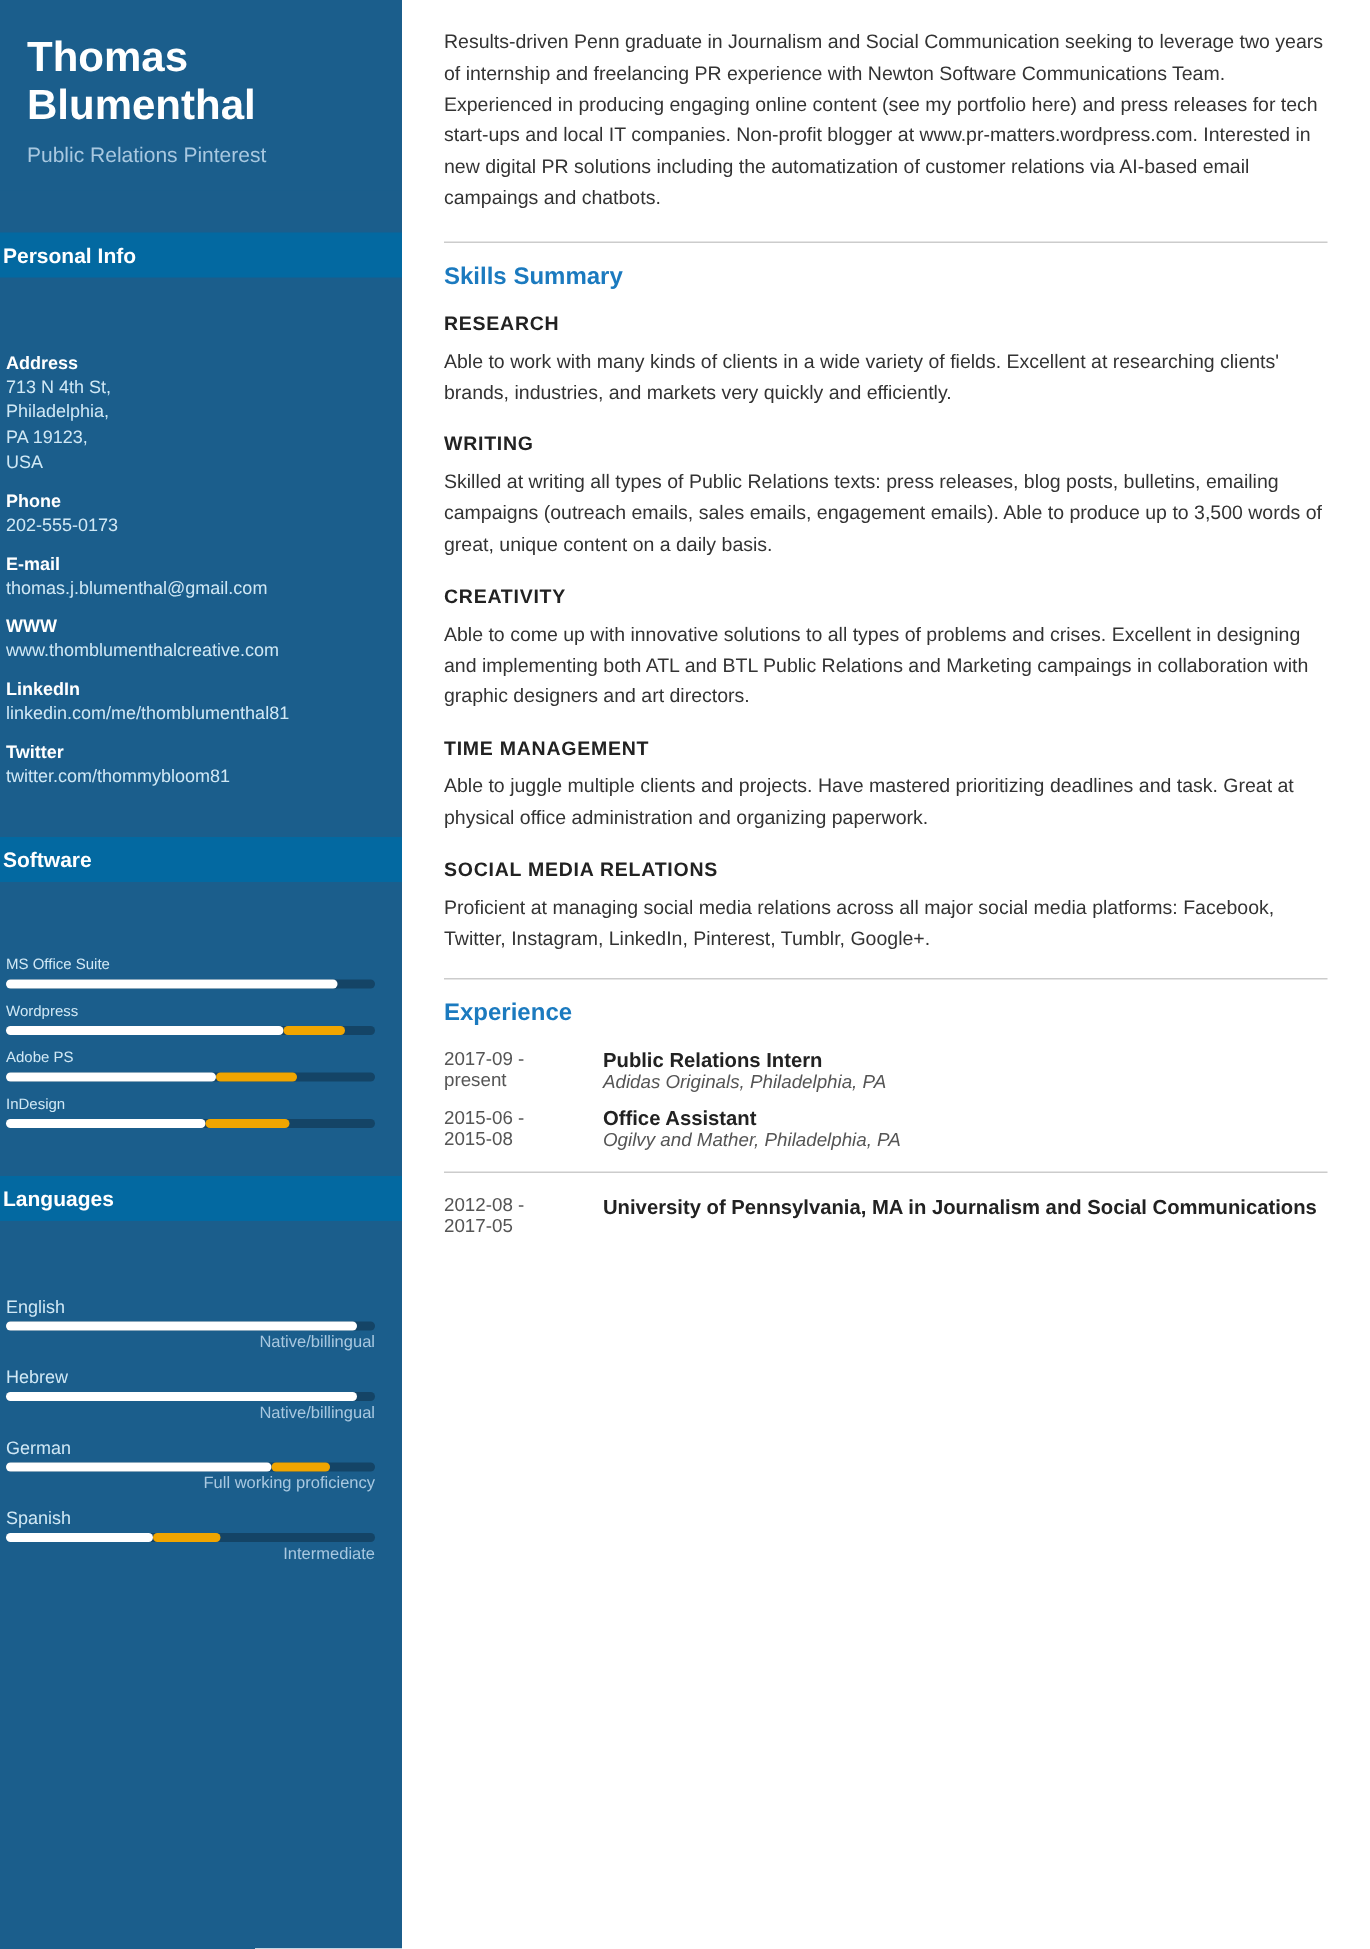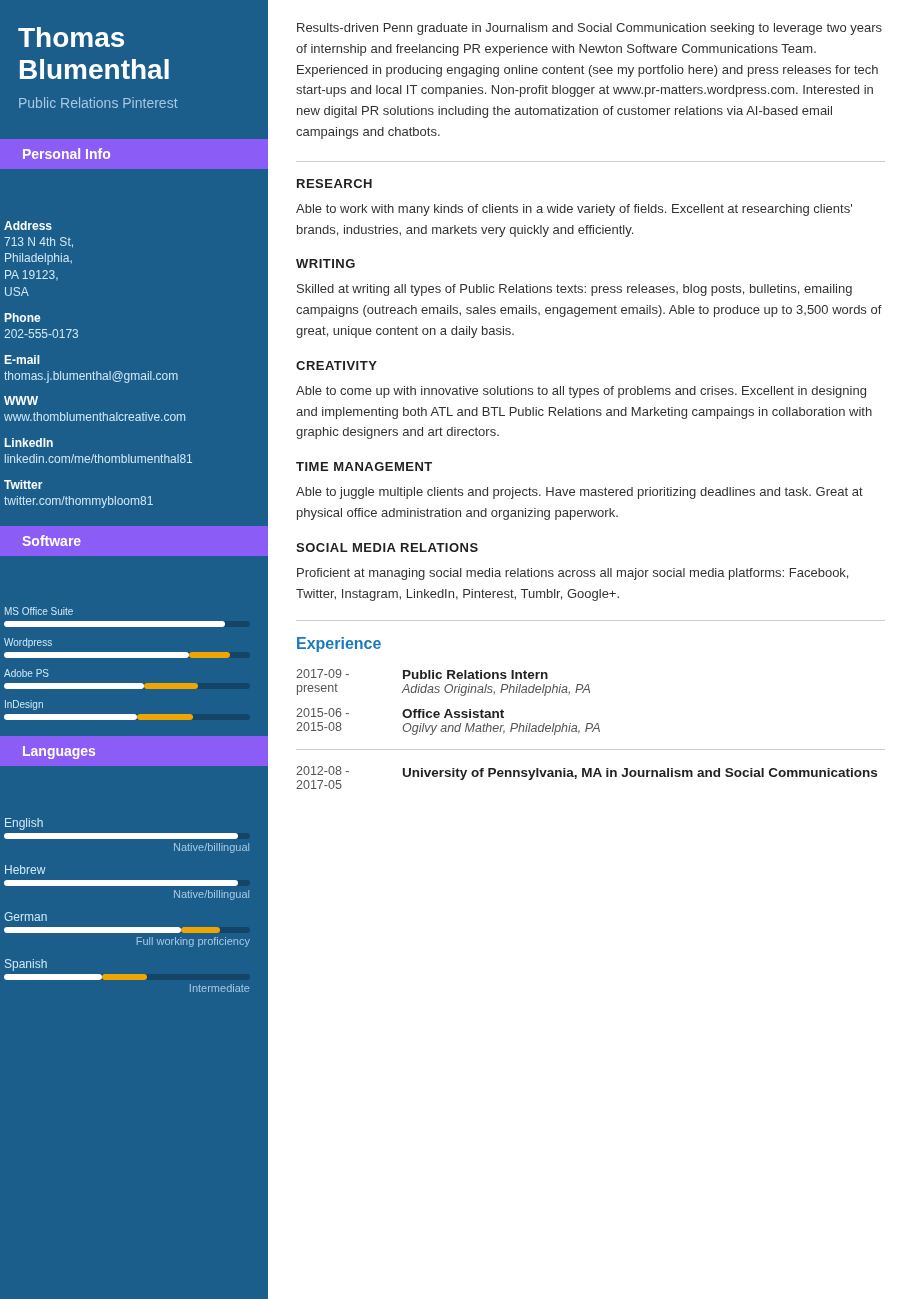--- a/index.html
+++ b/index.html
@@ -28,26 +28,26 @@
     }
 
     .sidebar-title {
       font-size: 14px;
       color: #a8c8e0;
       margin-top: 8px;
       line-height: 1.3;
     }
 
     .section-header {
-      background: #8b5cf6;
+      background: #0369a1;
       color: #fff;
       font-size: 14px;
       font-weight: bold;
-      padding: 7px 22px;
-      margin-top: 12px;
+      padding: 7px 2px;
+      margin-top: 28px;
     }
 
     .sidebar-content {
       padding: 8px 18px 4px 4px;
       margin-top: 32px;
     }
 
     .info-label {
       font-weight: bold;
       font-size: 12px;
@@ -323,20 +323,21 @@
 
   </div>
 </div>
 
 <div class="main">
 
   <div class="summary-text">Results-driven Penn graduate in Journalism and Social Communication seeking to leverage two years of internship and freelancing PR experience with Newton Software Communications Team. Experienced in producing engaging online content (see my portfolio here) and press releases for tech start-ups and local IT companies. Non-profit blogger at www.pr-matters.wordpress.com. Interested in new digital PR solutions including the automatization of customer relations via AI-based email campaings and chatbots.</div>
 
   <hr class="divider">
 
+  <div class="section-title-main">Skills Summary</div>
 
   <div>
     <div class="skill-section-label">RESEARCH</div>
     <div class="skill-desc">Able to work with many kinds of clients in a wide variety of fields. Excellent at researching clients' brands, industries, and markets very quickly and efficiently.</div>
   </div>
 
   <div>
     <div class="skill-section-label">WRITING</div>
     <div class="skill-desc">Skilled at writing all types of Public Relations texts: press releases, blog posts, bulletins, emailing campaigns (outreach emails, sales emails, engagement emails). Able to produce up to 3,500 words of great, unique content on a daily basis.</div>
   </div>

